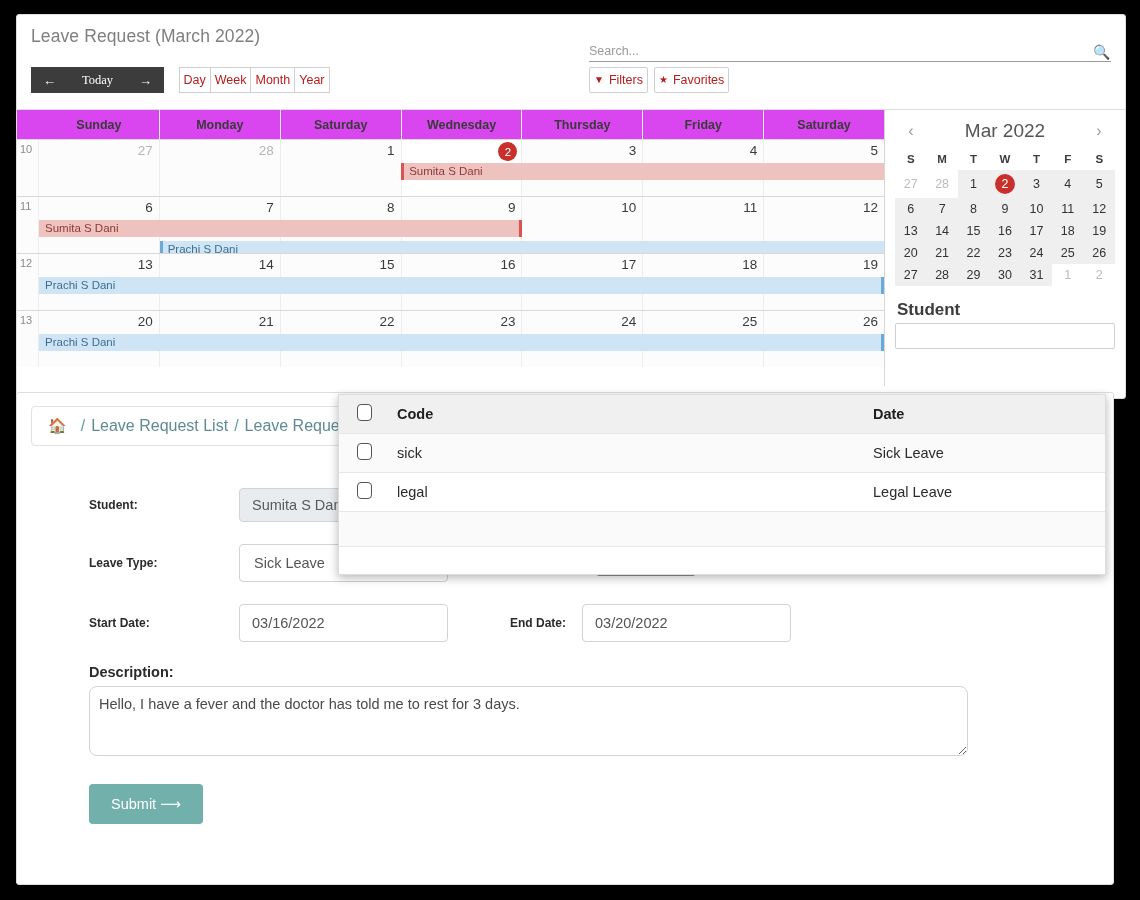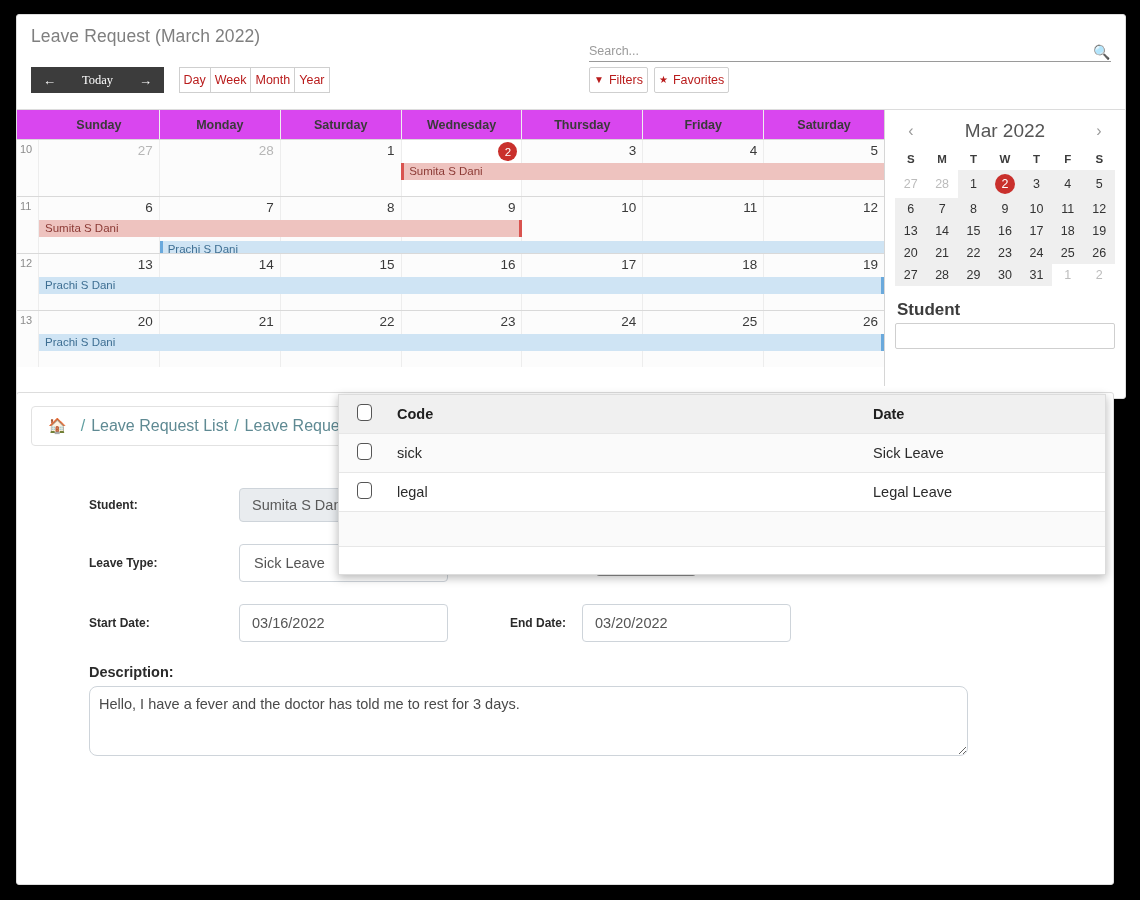--- a/index.html
+++ b/index.html
@@ -649,20 +649,21 @@
         <input class="ctl-date" type="text" value="03/16/2022" style="">
         <div class="flabel narrow gap-left">End Date:</div>
         <input class="ctl-date" type="text" value="03/20/2022" style="">
       </div>
 
       <div>
         <div class="desc-label">Description:</div>
         <textarea class="desc" style="">Hello, I have a fever and the doctor has told me to rest for 3 days.</textarea>
       </div>
 
+      <button class="submit-btn">Submit ⟶</button>
     </div>
   </div>
 
   <div id="type-overlay">
     <table class="tt">
       <thead>
         <tr>
           <th class="c-chk">
             <span class="chkbox"></span>
           </th>

